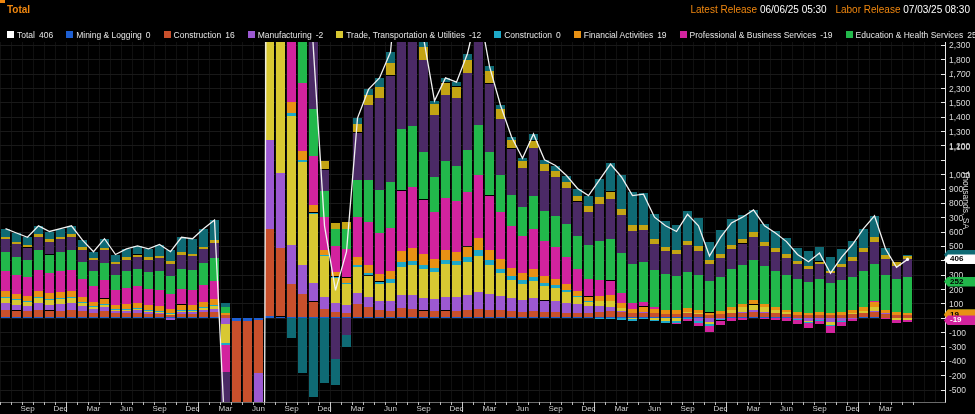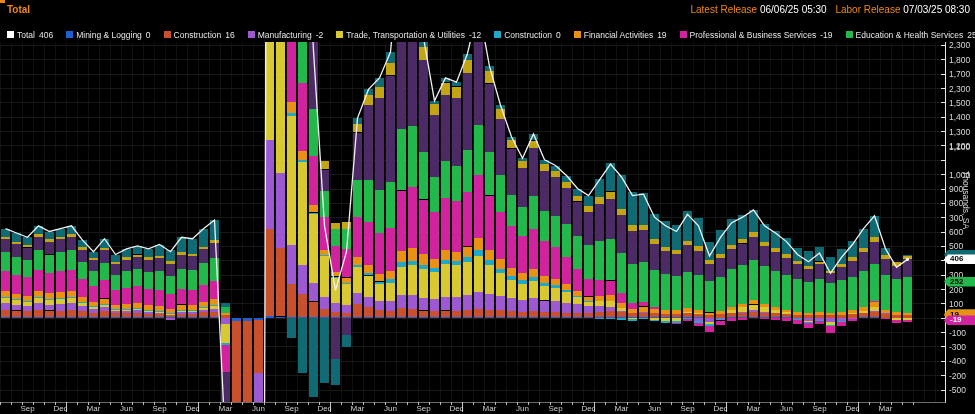--- a/index.html
+++ b/index.html
@@ -1097,21 +1097,21 @@
         <div class="ylab" style="top: 170.7px;">300</div>
         <div class="ylab" style="top: 156.3px;">800</div>
         <div class="ylab" style="top: 142px;">900</div>
         <div class="ylab" style="top: 127.6px;">1,000</div>
         <div class="ylab" style="top: 100px;">1,100</div>
         <div class="ylab" style="top: 98.9px;">1,200</div>
         <div class="ylab" style="top: 84.5px;">1,300</div>
         <div class="ylab" style="top: 70.2px;">1,400</div>
         <div class="ylab" style="top: 55.8px;">1,500</div>
         <div class="ylab" style="top: 41.5px;">2,300</div>
-        <div class="ylab" style="top: 27.1px;">1,700</div>
+        <div class="ylab" style="top: 27.1px; font-style: italic;">1,700</div>
         <div class="ylab" style="top: 12.7px;">1,800</div>
         <div class="ylab" style="top: -1.6px;">2,300</div>
       </div>
     <div class="ylabel-vert">Thousands, SA</div>
     <div class="xaxis" id="xaxis">
         <div class="mtick" style="left: 0px;"></div>
         <div class="mtick" style="left: 11px;"></div>
         <div class="mtick" style="left: 22px;"></div>
         <div class="mtick" style="left: 33px;"></div>
         <div class="mtick" style="left: 44px;"></div>

